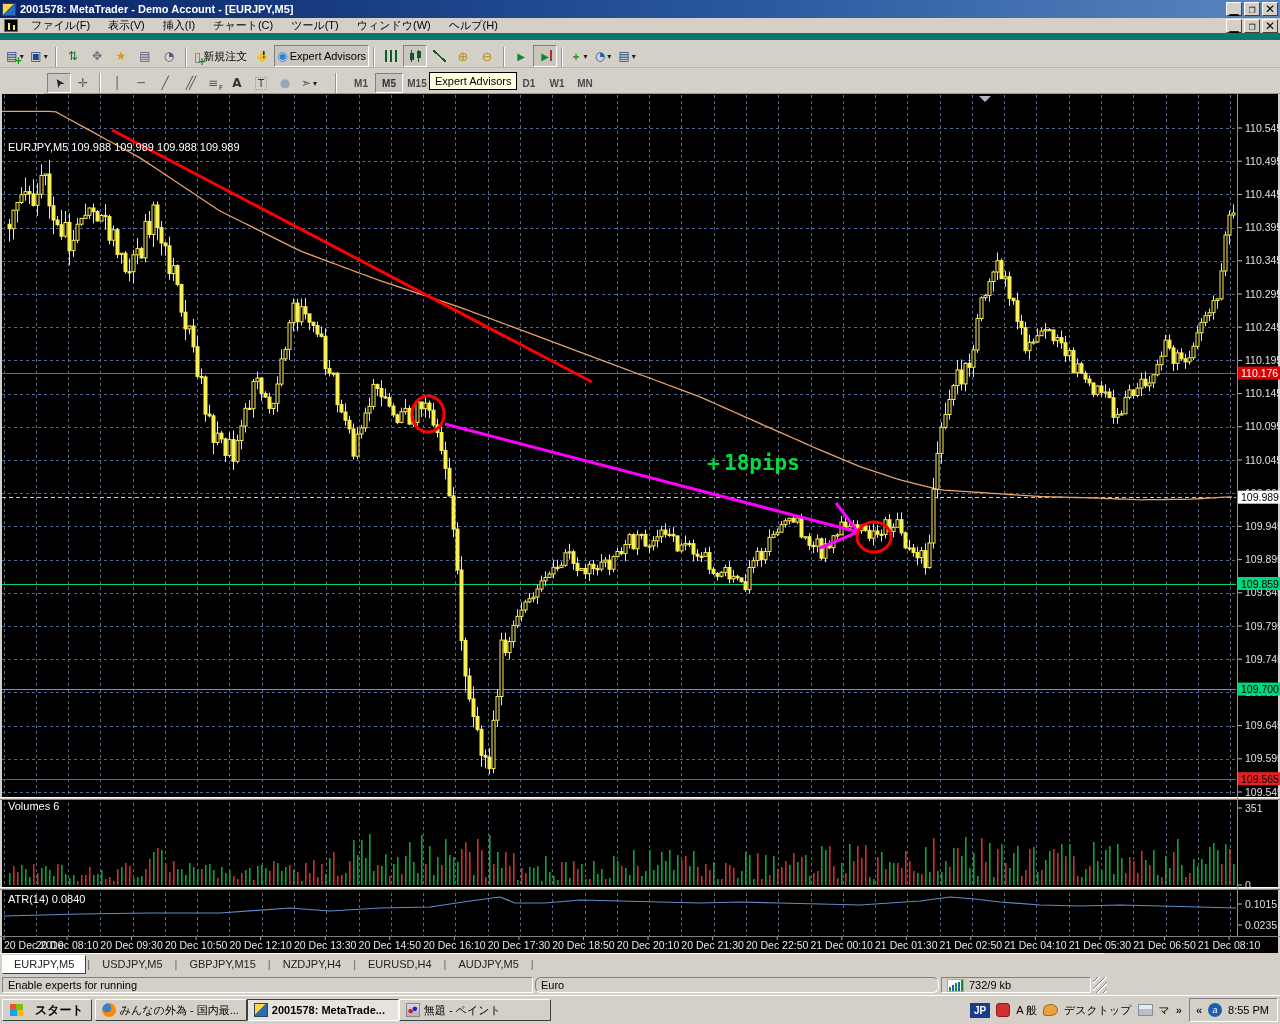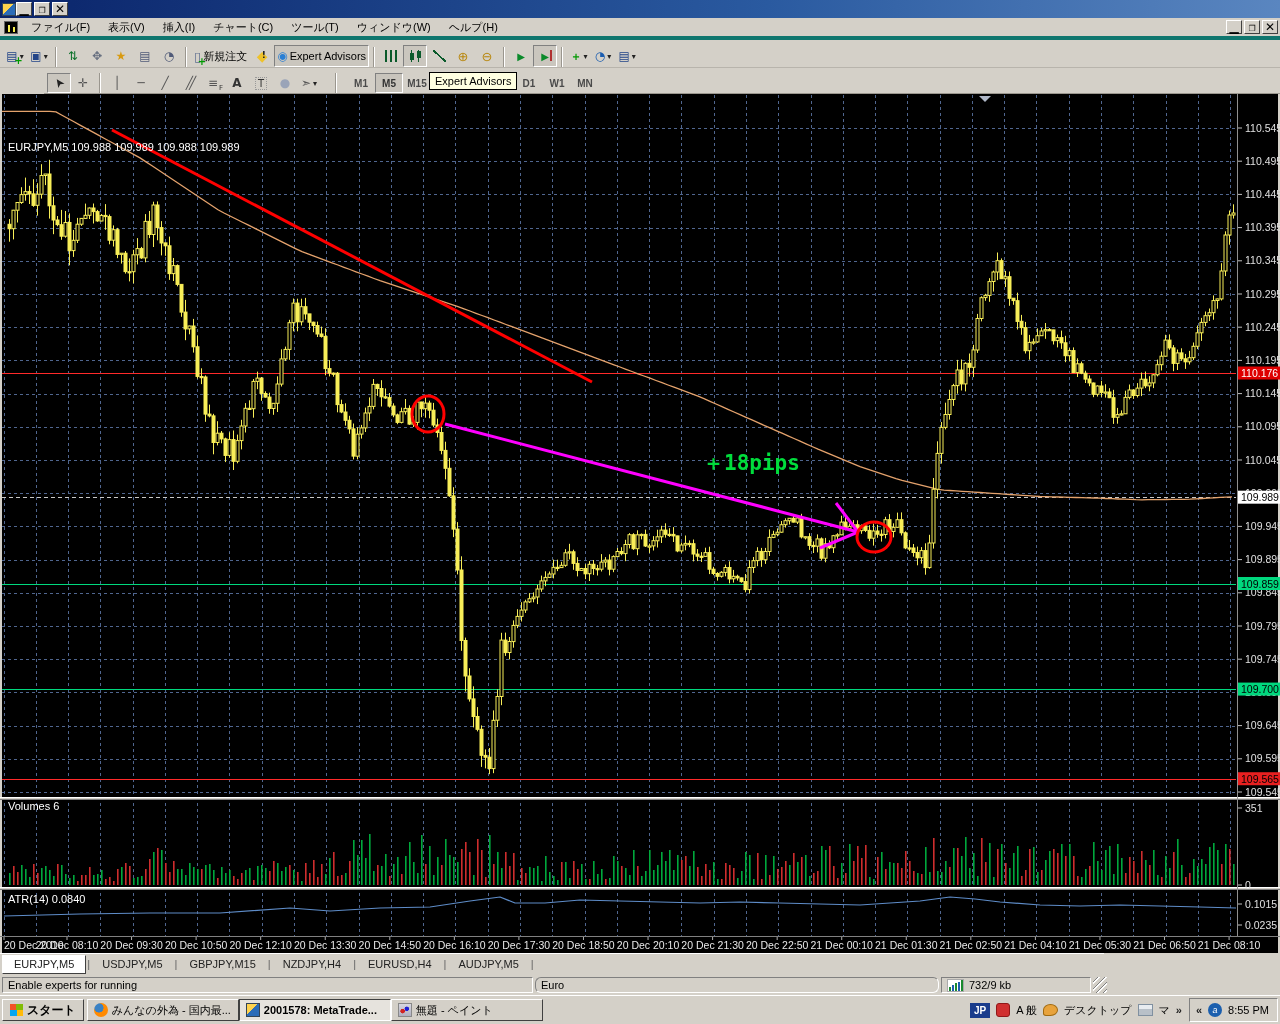--- a/index.html
+++ b/index.html
@@ -10,21 +10,21 @@
   .titlebar{position:absolute;left:0;top:0;width:1280px;height:18px;
     background:linear-gradient(90deg,#0A246A,#2a5aa0 60%,#5a86c0);display:flex;align-items:center;padding:0 2px;}
   .titlebar .title-text{color:#fff;font-weight:bold;margin-left:4px;flex:1;white-space:nowrap;}
   .appico{width:14px;height:13px;background:linear-gradient(135deg,#ffd34d 0 45%,#2b6cb8 45%);border:1px solid #345;}
   .winbtns{display:flex;gap:2px;}
   .wbtn{width:16px;height:14px;background:#D4D0C8;border:1px solid;border-color:#fff #404040 #404040 #fff;
     font:9px "DejaVu Sans",sans-serif;display:flex;align-items:center;justify-content:center;padding:0;}
   .g-min::before{content:"▁";} .g-res::before{content:"❐";font-size:8px;} .g-clo::before{content:"✕";}
   
   .menubar{position:absolute;left:0;top:18px;width:1280px;height:22px;background:#D4D0C8;
-    display:flex;align-items:center;border-bottom:4px solid #0f766e;padding:0 2px;}
+    display:flex;align-items:center;border-bottom:7px solid #0f766e;padding:0 2px;}
   .mdico{width:14px;height:13px;background:#000;border:1px solid #666;margin:0 4px 0 2px;
     background-image:linear-gradient(#f5ee50,#f5ee50),linear-gradient(#f5ee50,#f5ee50);background-size:2px 7px,2px 5px;background-position:3px 3px,8px 5px;background-repeat:no-repeat;}
   .menuitem{padding:2px 9px;}
   .menubar .winbtns{margin-left:auto;}
   
   .toolbar{position:absolute;left:0;width:1280px;background:#D4D0C8;display:flex;align-items:flex-end;padding:0 3px;}
   .t1{top:40px;height:28px;border-bottom:1px solid #b8b4ac;}
   .t2{top:68px;height:26px;border-bottom:1px solid #9a968e;margin-left:44px;}
   .tbtn{min-width:24px;height:22px;display:inline-flex;align-items:center;justify-content:center;
     border:1px solid transparent;background:transparent;padding:0 2px;gap:2px;position:relative;}
@@ -100,21 +100,21 @@
   .sp2{flex:1;border-radius:6px;}
   .sp3{width:150px;}
   .grip{width:14px;background:repeating-linear-gradient(135deg,transparent 0 3px,#808080 3px 4px,#fff 4px 5px);}
   .traffic{width:17px;height:13px;background-color:#fff;border:1px solid #aaa;
     background-image:linear-gradient(#1b8a2e,#1b8a2e),linear-gradient(#1b5fae,#1b5fae),linear-gradient(#1b8a2e,#1b8a2e),linear-gradient(#1b5fae,#1b5fae),linear-gradient(#1b8a2e,#1b8a2e);
     background-size:2px 4px,2px 6px,2px 8px,2px 9px,2px 11px;
     background-position:1px bottom,4px bottom,7px bottom,10px bottom,13px bottom;background-repeat:no-repeat;}
   
   .taskbar{position:absolute;left:0;top:995px;width:1280px;height:29px;background:#D4D0C8;
     border-top:1px solid #fff;display:flex;align-items:center;padding:0 2px;gap:3px;}
-  .startbtn{height:22px;display:flex;align-items:center;gap:4px;padding:0 7px;font-weight:bold;font-size:12px;
+  .startbtn{height:22px;display:flex;align-items:center;gap:12px;padding:0 7px;font-weight:bold;font-size:12px;
     background:#D4D0C8;border:1px solid;border-color:#fff #404040 #404040 #fff;}
   .winlogo{width:13px;height:12px;background:conic-gradient(#81bc06 0 25%,#ffba08 25% 50%,#05a6f0 50% 75%,#f35325 75%);}
   .taskbtn{height:22px;display:flex;align-items:center;gap:4px;padding:0 6px;font-size:11px;
     background:#D4D0C8;border:1px solid;border-color:#fff #404040 #404040 #fff;white-space:nowrap;overflow:hidden;}
   .taskbtn.active{border-color:#404040 #fff #fff #404040;background:#e6e3dd;font-weight:bold;}
   .tico{width:14px;height:14px;flex:none;}
   .firefox-icon{border-radius:50%;background:radial-gradient(circle at 35% 35%,#3b82c4 0 34%,#ff8a00 38%);}
   .metatrader-icon{background:linear-gradient(135deg,#ffd34d 0 45%,#2b6cb8 45%);border:1px solid #345;}
   .paint-icon{background:radial-gradient(circle at 30% 60%,#d22222 0 2px,transparent 2.5px),radial-gradient(circle at 65% 40%,#2222d2 0 2px,transparent 2.5px),linear-gradient(#d8d8e0,#b0b0c0);border:1px solid #888;}
   .langband{display:flex;align-items:center;gap:6px;margin-left:auto;padding:0 4px;}
@@ -128,20 +128,21 @@
   .trayico{width:14px;height:14px;border-radius:50%;background:#1b5fae;color:#fff;display:flex;align-items:center;justify-content:center;}
   .trayico::before{content:"a";font-size:9px;font-style:italic;}
 </style>
 </head>
 <body>
 
 <div class="screen">
 
   <div class="titlebar">
     <span class="appico"></span>
+    <span class="title-text">2001578: MetaTrader - Demo Account - [EURJPY,M5]</span>
     <span class="winbtns">
       <button class="wbtn">
           <i class="g g-min"></i>
         </button>
       <button class="wbtn">
           <i class="g g-res"></i>
         </button>
       <button class="wbtn">
           <i class="g g-clo"></i>
         </button>

